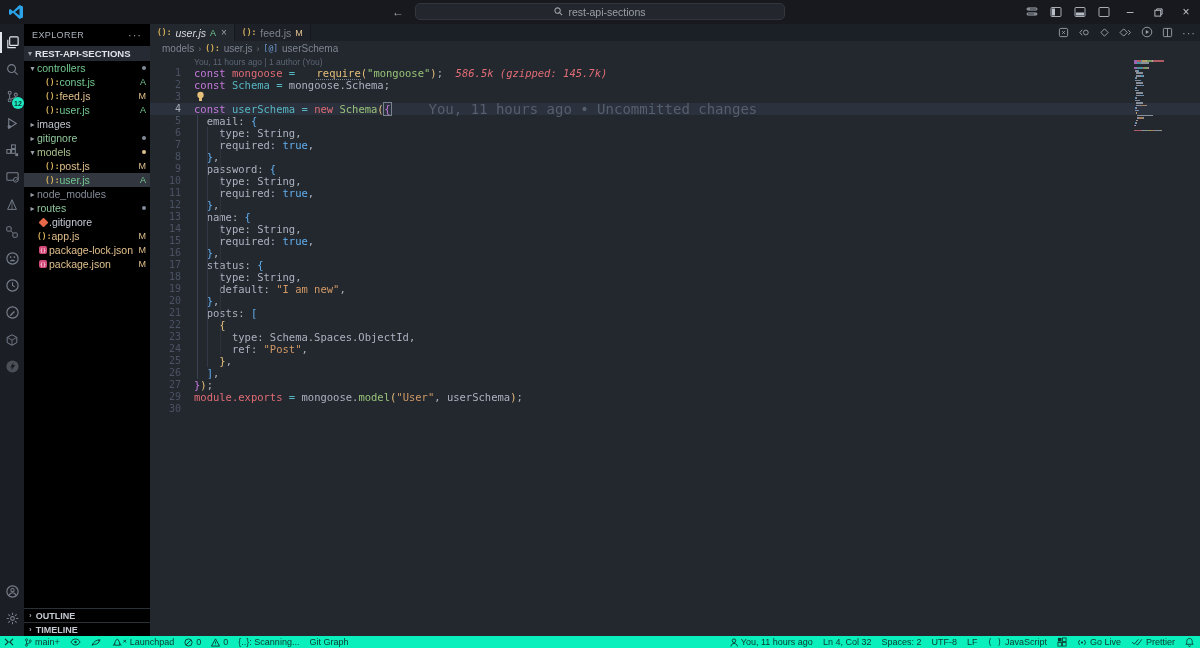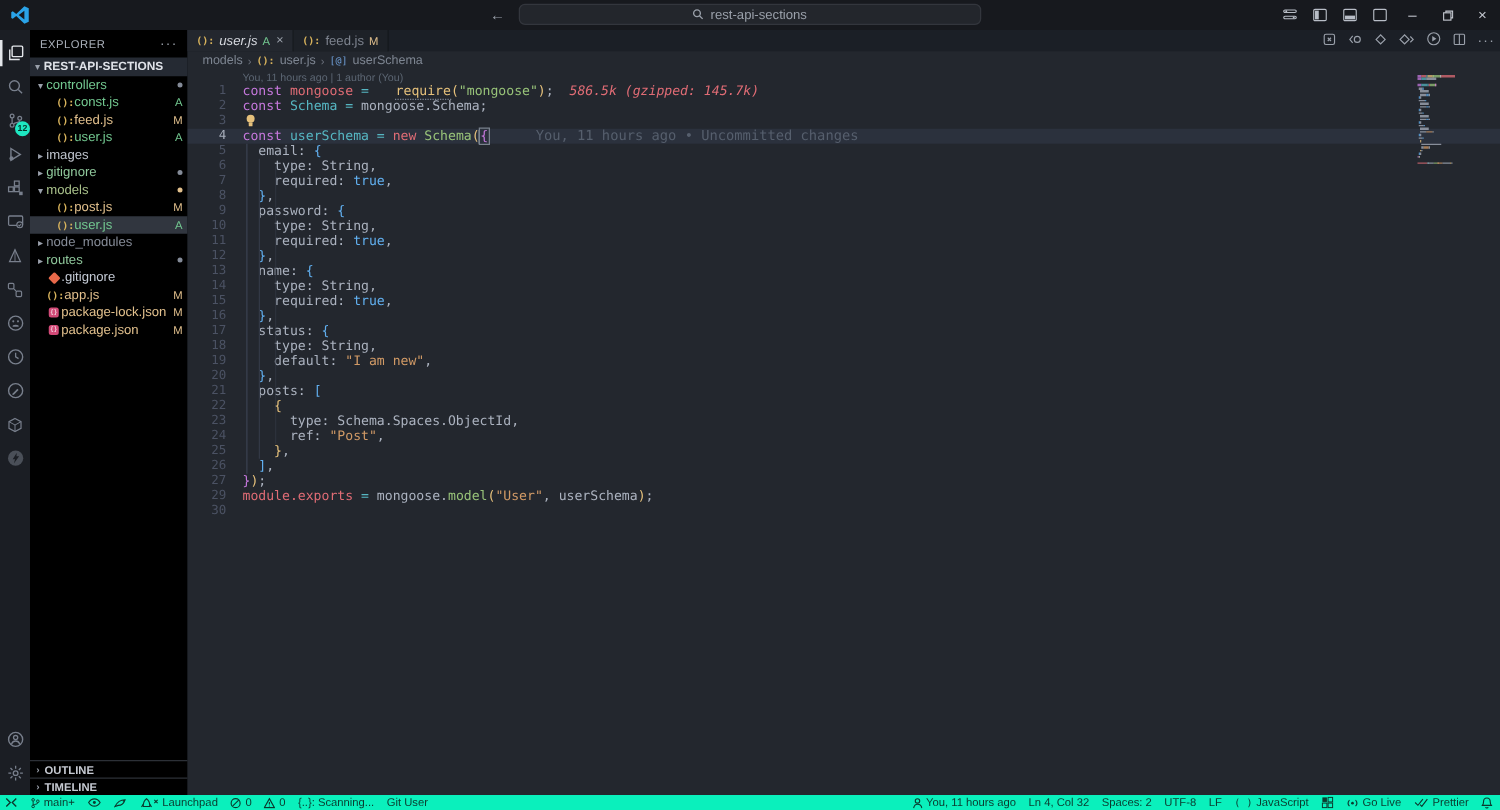--- a/index.html
+++ b/index.html
@@ -72,21 +72,21 @@
   .cline.cur { background:#2b313d; }
   .gut { flex:0 0 44px; text-align:right; padding-right:13px; color:#4b5263; font-size:10px; }
   .cline.cur .gut { color:#a7aebb; }
   .code { white-space:pre; }
   .tok-kw{color:#c678dd;} .tok-vr{color:#e06c75;} .tok-cy{color:#56b6c2;} .tok-eq{color:#56b6c2;}
   .tok-fn{color:#e5c07b; border-bottom:1px dotted #7a8290;margin-left:15px;} .tok-gr{color:#98c379;} .tok-st{color:#d19a66;}
   .tok-tx{color:#abb2bf;} .tok-bl{color:#61afef;} .tok-bool{color:#61afef;} .tok-b1{color:#e5c07b;} .tok-b2{color:#c678dd;}
   .tok-cost{color:#e06c75; font-style:italic;}
   .tok-cb{color:#c678dd; outline:1px solid #7a828e; position:relative;}
   .cursor { display:inline-block; width:1.5px; height:11px; background:#e8eaed; vertical-align:text-bottom; margin-left:-1px; }
-  .blame { color:#565f6d; margin-left:38px; font-size:11px; }
+  .blame { color:#565f6d; margin-left:38px; font-size:14px; }
   .bulb { position:absolute; left:46px; top:0px; }
   .guide { position:absolute; width:1px; background:#323845; }
   .minimap { position:absolute; right:30px; top:4px; width:36px; }
   .mm-line { height:1.6px; margin-bottom:0.9px; display:flex; }
   .mm-seg { height:100%; opacity:.75; }
 
   
   .statusbar { position:absolute; left:0; right:0; bottom:0; height:12px; background:#0af0bc; color:#0b3a2e;
                display:flex; align-items:center; justify-content:space-between; font-size:9px; padding:0 6px 0 4px; }
   .st-group { display:flex; align-items:center; gap:10px; white-space:nowrap; }
@@ -777,21 +777,21 @@
             <line x1="5" y1="4" x2="5" y2="6.2" stroke="currentColor" stroke-width="1"></line>
             <circle cx="5" cy="7.6" r="0.5" fill="currentColor"></circle>
           </svg>
         </span>
         <span>0</span>
       </span>
       <span class="st-item">
         <span>{..}: Scanning...</span>
       </span>
       <span class="st-item">
-        <span>Git User</span>
+        <span>Git Graph</span>
       </span>
     </div>
   <div class="st-group" id="status-right">
       <span class="st-item">
         <span>
           <svg width="8" height="9" viewBox="0 0 9 10">
             <circle cx="4.5" cy="3" r="2" fill="none" stroke="currentColor" stroke-width="1"></circle>
             <path d="M1 9.5c.5-2.5 1.8-3.5 3.5-3.5S8 7 8.5 9.5" fill="none" stroke="currentColor" stroke-width="1"></path>
           </svg>
         </span>

